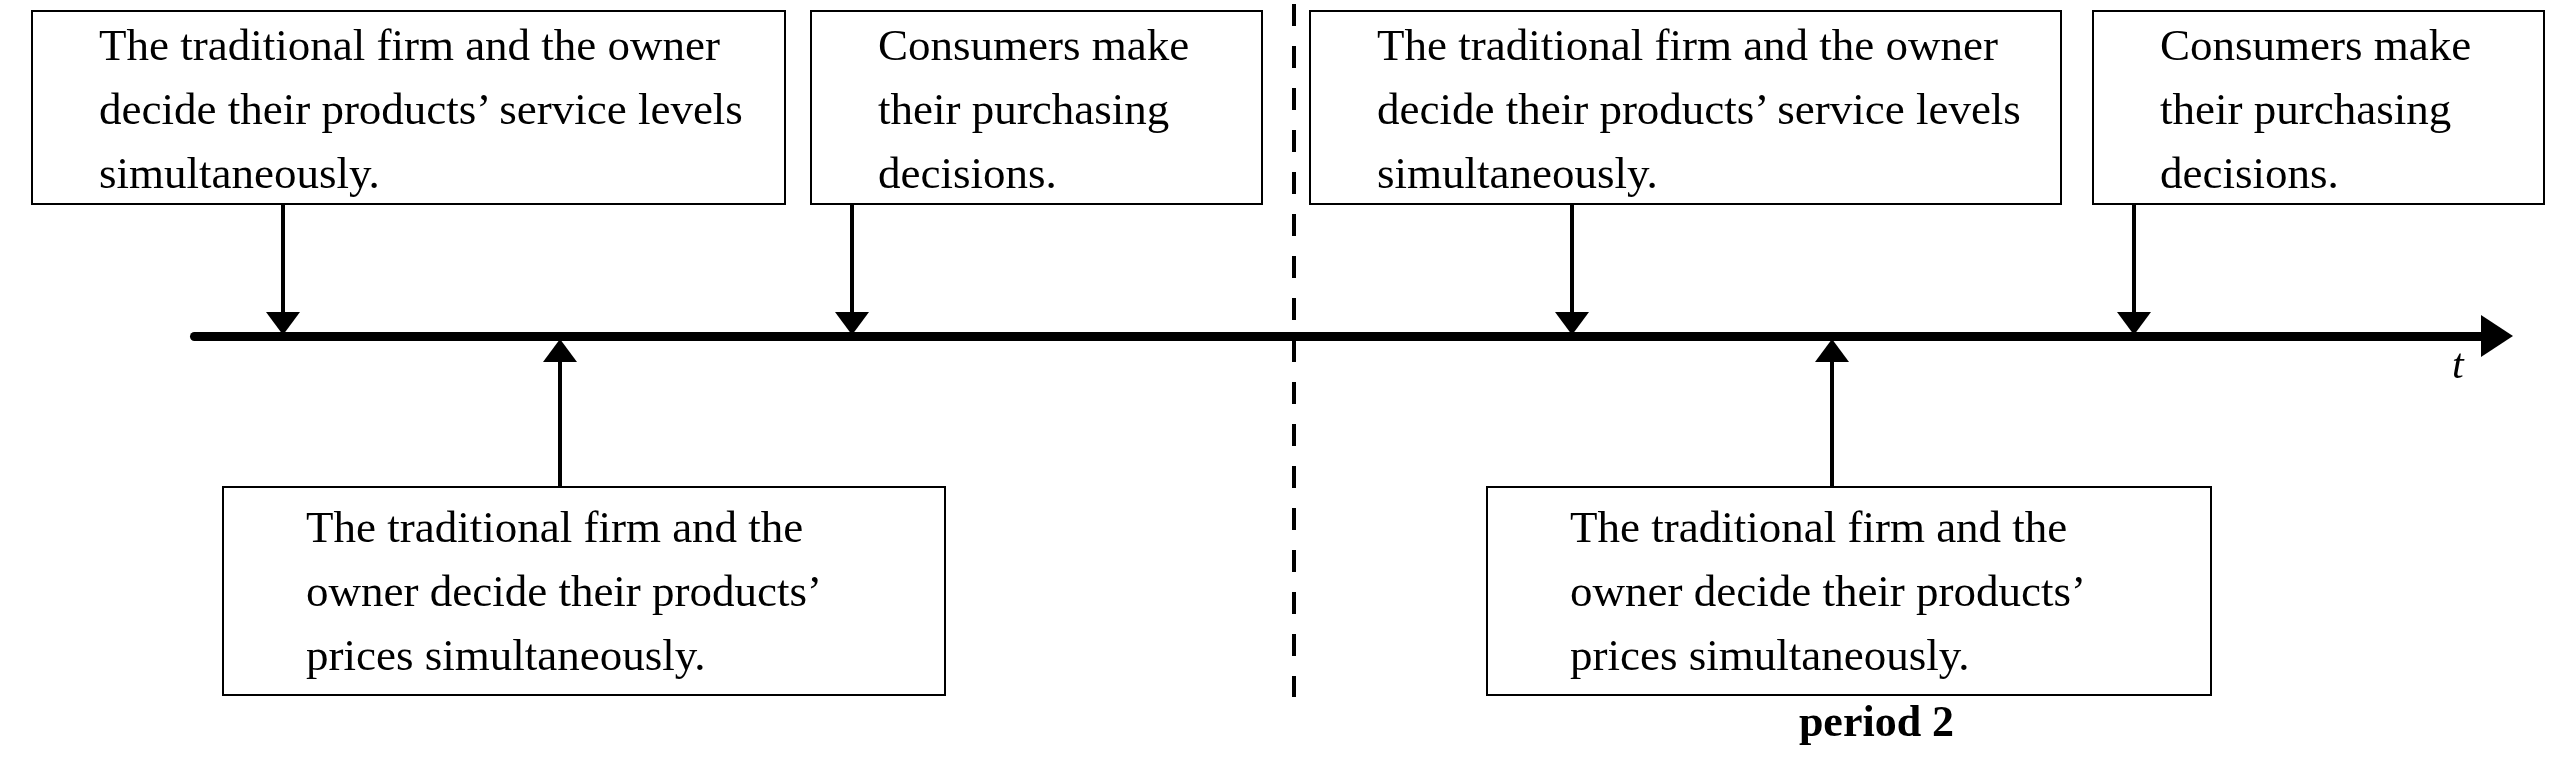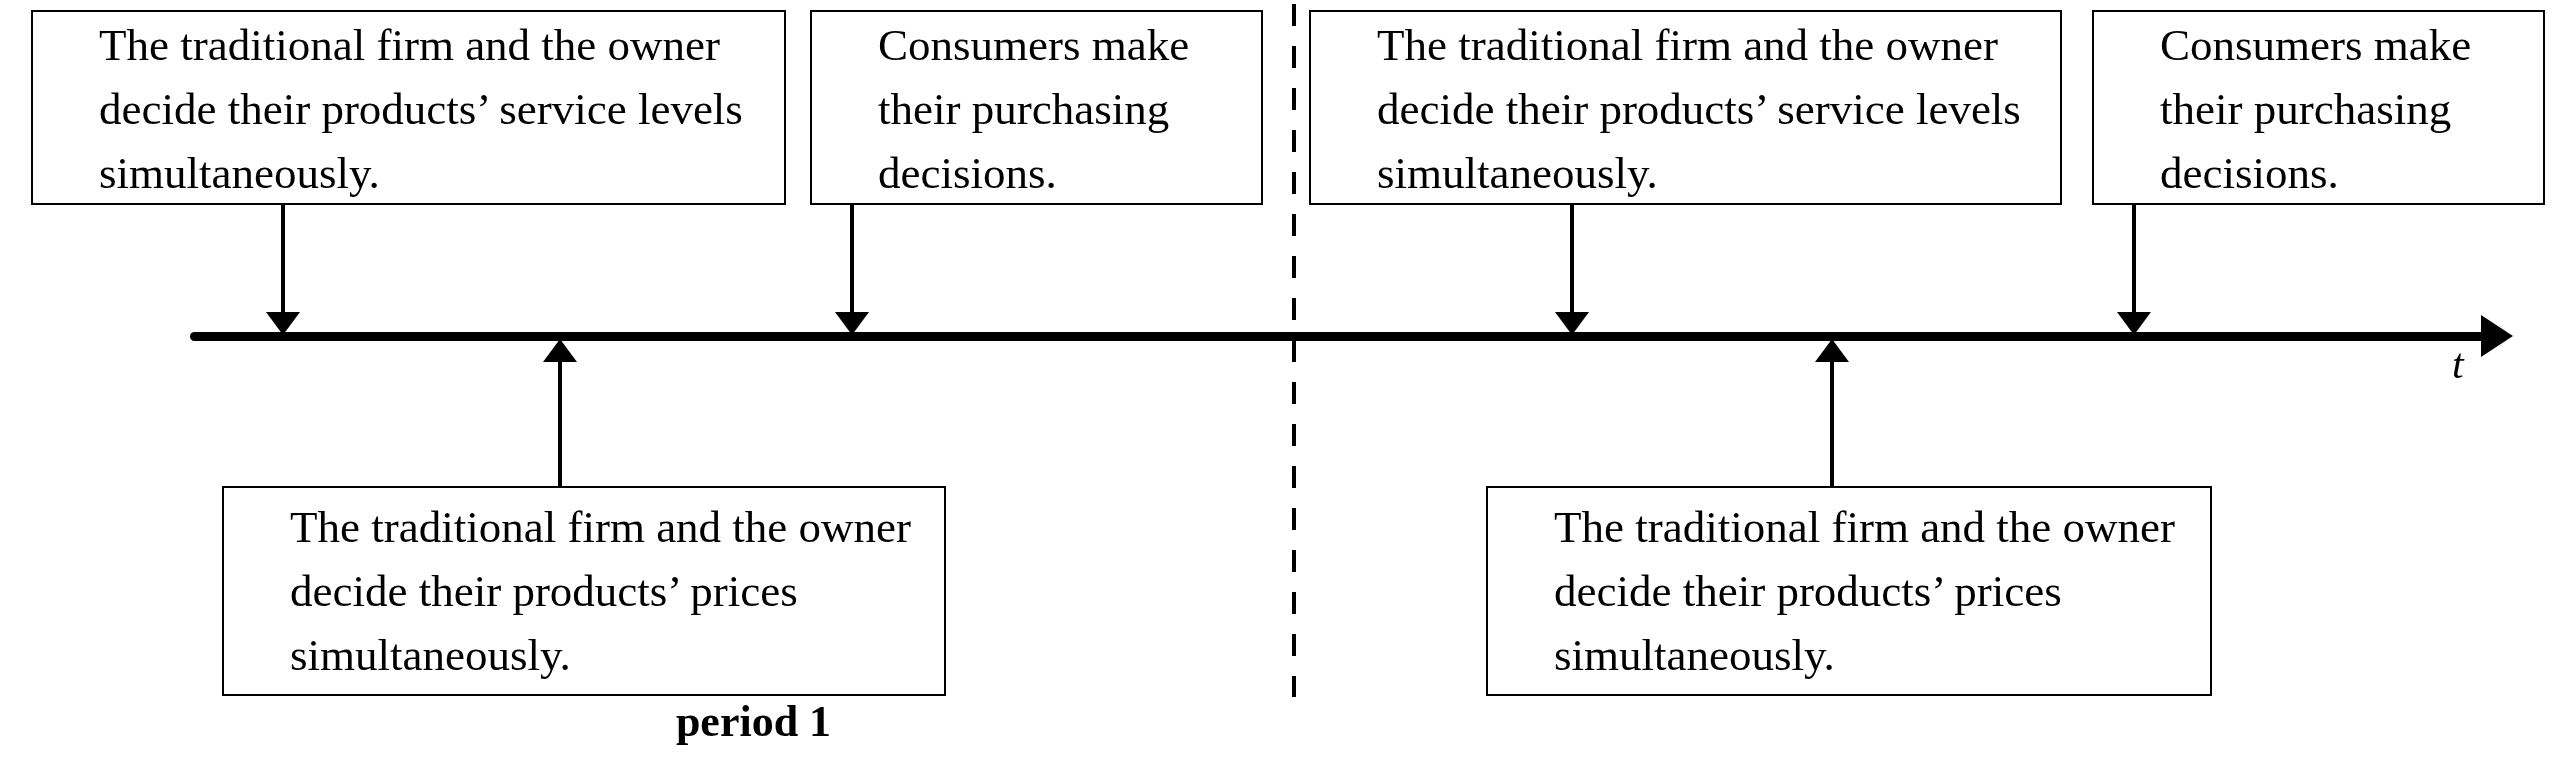--- a/index.html
+++ b/index.html
@@ -11,21 +11,21 @@
     overflow:hidden;
   }
   .box {
     position:absolute; box-sizing:border-box;
     border:2.9px solid var(--ink); background:var(--paper);padding-left:38px;
   }
   .box-text {
     font-size:45px; line-height:64px; white-space:pre-wrap;
     padding:1.5px 26px 0 28px; color:var(--ink);
   }
-  .box.bottom .box-text { padding-top:7.3px; }
+  .box.bottom .box-text { padding-top:7.3px;margin-left:16px; }
   
   .hline {
     position:absolute; left:190px; top:332px; width:2297px; height:8.8px;
     background:var(--ink); border-radius:4.4px;
   }
   .axis-head {
     position:absolute; left:2481px; top:315px; width:0; height:0;
     border-top:21px solid transparent; border-bottom:21px solid transparent;
     border-left:32px solid var(--ink);
   }
@@ -108,16 +108,16 @@
     <div class="head"></div>
     <div class="shaft"></div>
   </div>
   <div class="arrow-up" style="left:1815px;">
     <div class="head"></div>
     <div class="shaft"></div>
   </div>
 
   <div class="divider"></div>
 
-  <div class="period-label" style="left:607px;">period 1</div>
+  <div class="period-label" style="left:1730px;">period 2</div>
 
 </div>
 
 
 </body></html>

